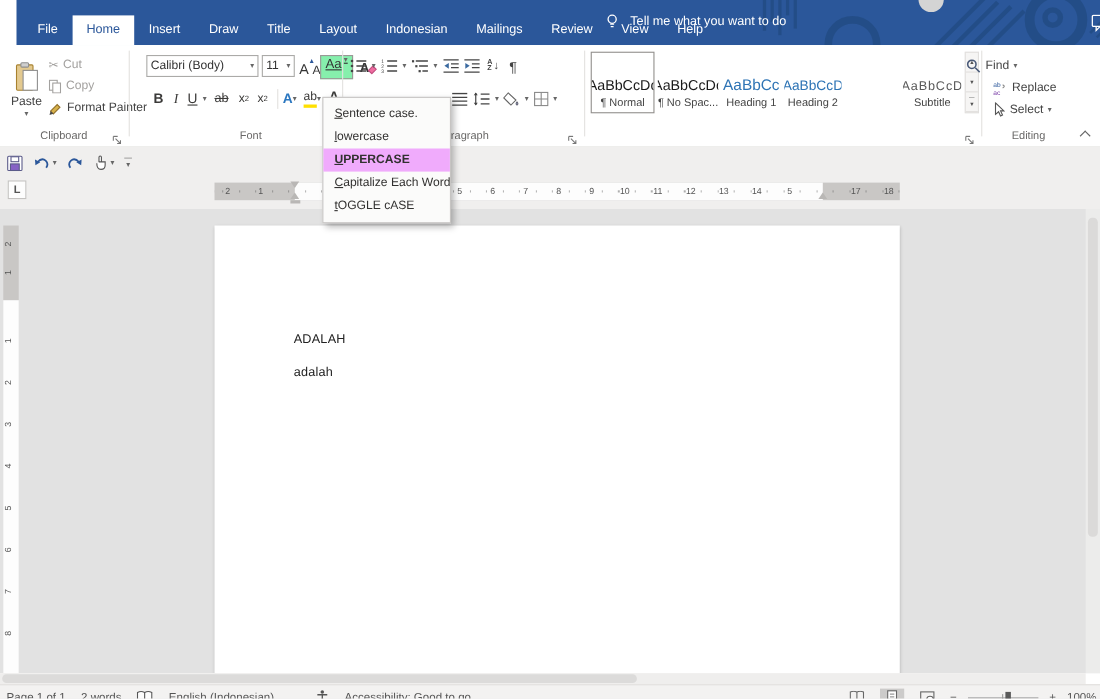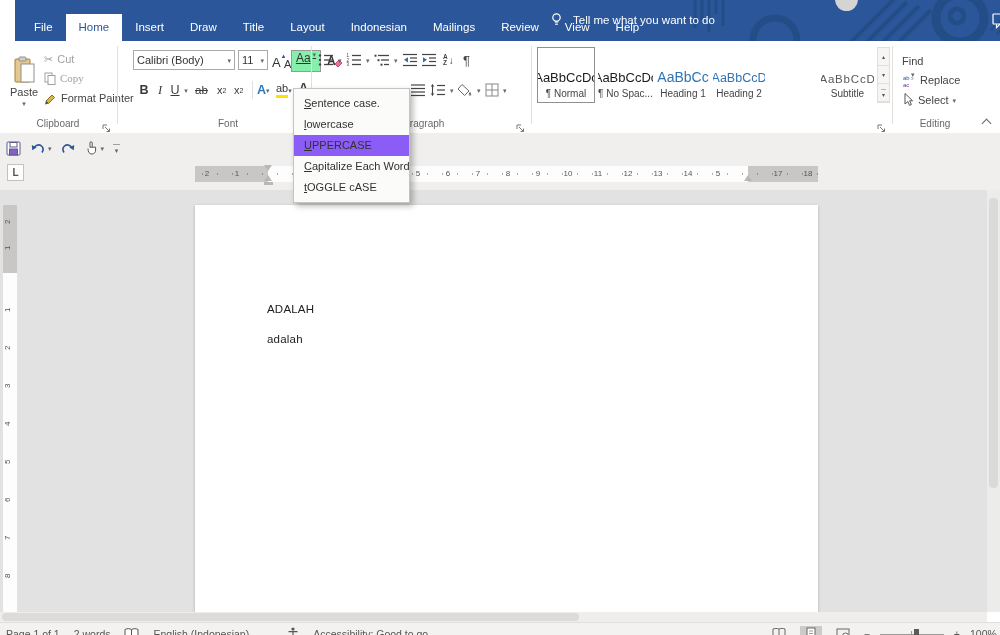--- a/index.html
+++ b/index.html
@@ -77,21 +77,21 @@
   .vnums.top span{height:26px;} .vnums.main span{height:38px;}
   .page{position:absolute;left:195px;top:15px;width:623px;height:440px;background:#fff;box-shadow:0 1px 3px rgba(0,0,0,.22);}
   .docline{position:absolute;left:72px;font-size:11.5px;color:#222;letter-spacing:.2px;}
   .vscroll{position:absolute;right:0;top:0;width:13px;height:422px;background:#ececeb;}
   .vthumb{position:absolute;right:2px;top:8px;width:9px;height:290px;background:#dbdad9;border-radius:4px;}
 
   
   .casemenu{position:absolute;left:293px;top:88px;width:117px;background:#fbfbfa;border:1px solid #c6c4c2;
             box-shadow:3px 3px 6px rgba(0,0,0,.28);z-index:90;padding:4px 0;box-sizing:border-box;}
   .cm-item{height:21px;line-height:21px;padding-left:10px;font-size:11px;color:#323130;white-space:nowrap;}
-  .cm-item.hl{background:#8b5cf6;}
+  .cm-item.hl{background:#f0abfc;font-weight:bold;}
   .cm-item .ac{text-decoration:underline;}
 
   
   .hscroll{position:absolute;left:0;top:612px;width:987px;height:10px;background:#efeeed;}
   .hthumb{position:absolute;left:2px;top:1px;width:577px;height:8px;background:#dcdbda;border-radius:4px;}
   .statusbar{position:absolute;left:0;top:622px;width:1000px;height:13px;background:#f3f2f1;border-top:1px solid #e1dfdd;overflow:hidden;}
   .sb-left{position:absolute;left:6px;top:2px;display:flex;align-items:center;gap:14px;font-size:10.5px;color:#555;height:17px;white-space:nowrap;}
   .sb-right{position:absolute;right:0;top:2px;display:flex;align-items:center;gap:10px;height:17px;font-size:10.5px;color:#555;}
   .viewbtn{width:22px;height:16px;display:flex;align-items:center;justify-content:center;}
   .viewbtn.active{background:#cccbca;}
@@ -166,21 +166,21 @@
       <rect x="6" y="1" width="7" height="4" rx="1" fill="#cfcfcf" stroke="#8f8f8f"></rect>
       <rect x="8" y="8" width="13" height="18" fill="#fff" stroke="#8f8f8f"></rect>
     </svg>
     <span>Paste</span>
     <span class="dd">▾</span>
   </div>
   <div class="rrow gray" style="left:44px;top:9px;">
     <span style="font-size:11px;">✂</span>
     <span>Cut</span>
   </div>
-  <div class="rrow gray" style="left:44px;top:28px;font-family:Liberation Serif, serif;">
+  <div class="rrow gray" style="left:44px;top:28px;">
     <svg width="12" height="13" viewBox="0 0 12 13">
       <rect x="1" y="1" width="7" height="9" fill="#fff" stroke="#a3a19f"></rect>
       <rect x="4" y="3.5" width="7" height="9" fill="#fff" stroke="#a3a19f"></rect>
     </svg>
     <span>Copy</span>
   </div>
   <div class="rrow" style="left:44px;top:48px;">
     <svg width="13" height="13" viewBox="0 0 13 13">
       <polygon points="2,9 8,3 10.5,5.5 4.5,11.5" fill="#d8b34c" stroke="#93702a"></polygon>
       <polygon points="1,12.5 2,9 4.5,11.5" fill="#4a4a4a"></polygon>
@@ -420,21 +420,21 @@
   </div>
   <div class="grp-label" style="left:610px;width:200px;margin-top:21px;">Styles</div>
   <div class="launcher" style="left:877px;">
     <svg width="9" height="9" viewBox="0 0 9 9">
         <path d="M1 1 H5 M1 1 V5" stroke="#777" fill="none"></path>
         <path d="M3 3 L7.5 7.5 M7.5 4.5 V7.5 H4.5" stroke="#777" fill="none"></path>
       </svg>
   </div>
   <div class="vdiv" style="left:892px;"></div>
 
-  <div class="rrow" style="left:902px;top:10px;flex-direction:column;">
+  <div class="rrow" style="left:878px;top:10px;">
     <svg width="14" height="14" viewBox="0 0 14 14">
       <circle cx="5.5" cy="5.5" r="3.8" stroke="#4a5a78" stroke-width="1.4" fill="none"></circle>
       <line x1="8.6" y1="8.6" x2="12.6" y2="12.6" stroke="#4a5a78" stroke-width="1.4"></line>
     </svg>
     <span>Find</span>
     <span class="dd">▾</span>
   </div>
   <div class="rrow" style="left:902px;top:30px;">
     <svg width="14" height="13" viewBox="0 0 14 13">
       <text x="1" y="5.5" font-size="6" fill="#2b579a" font-family="Liberation Sans, sans-serif">ab</text>

